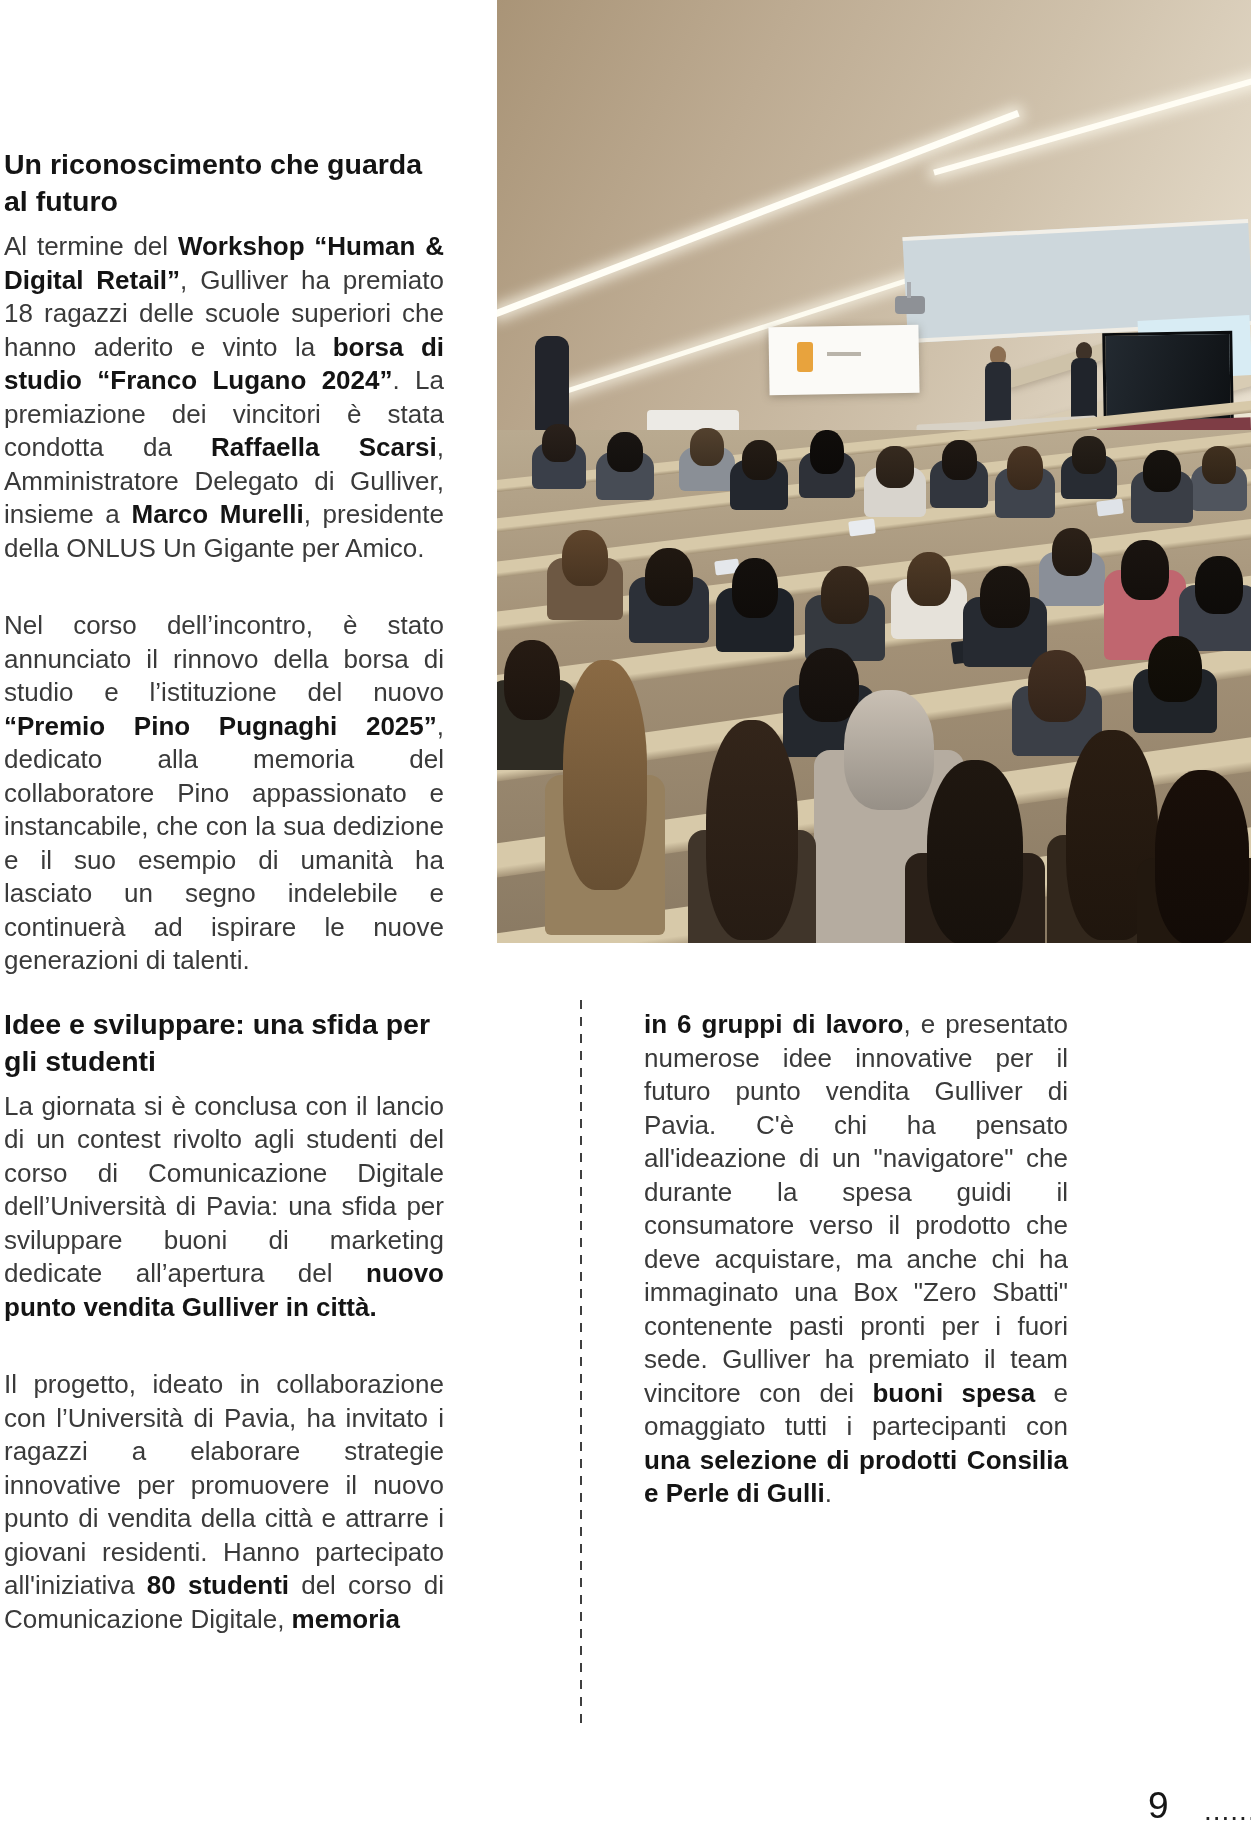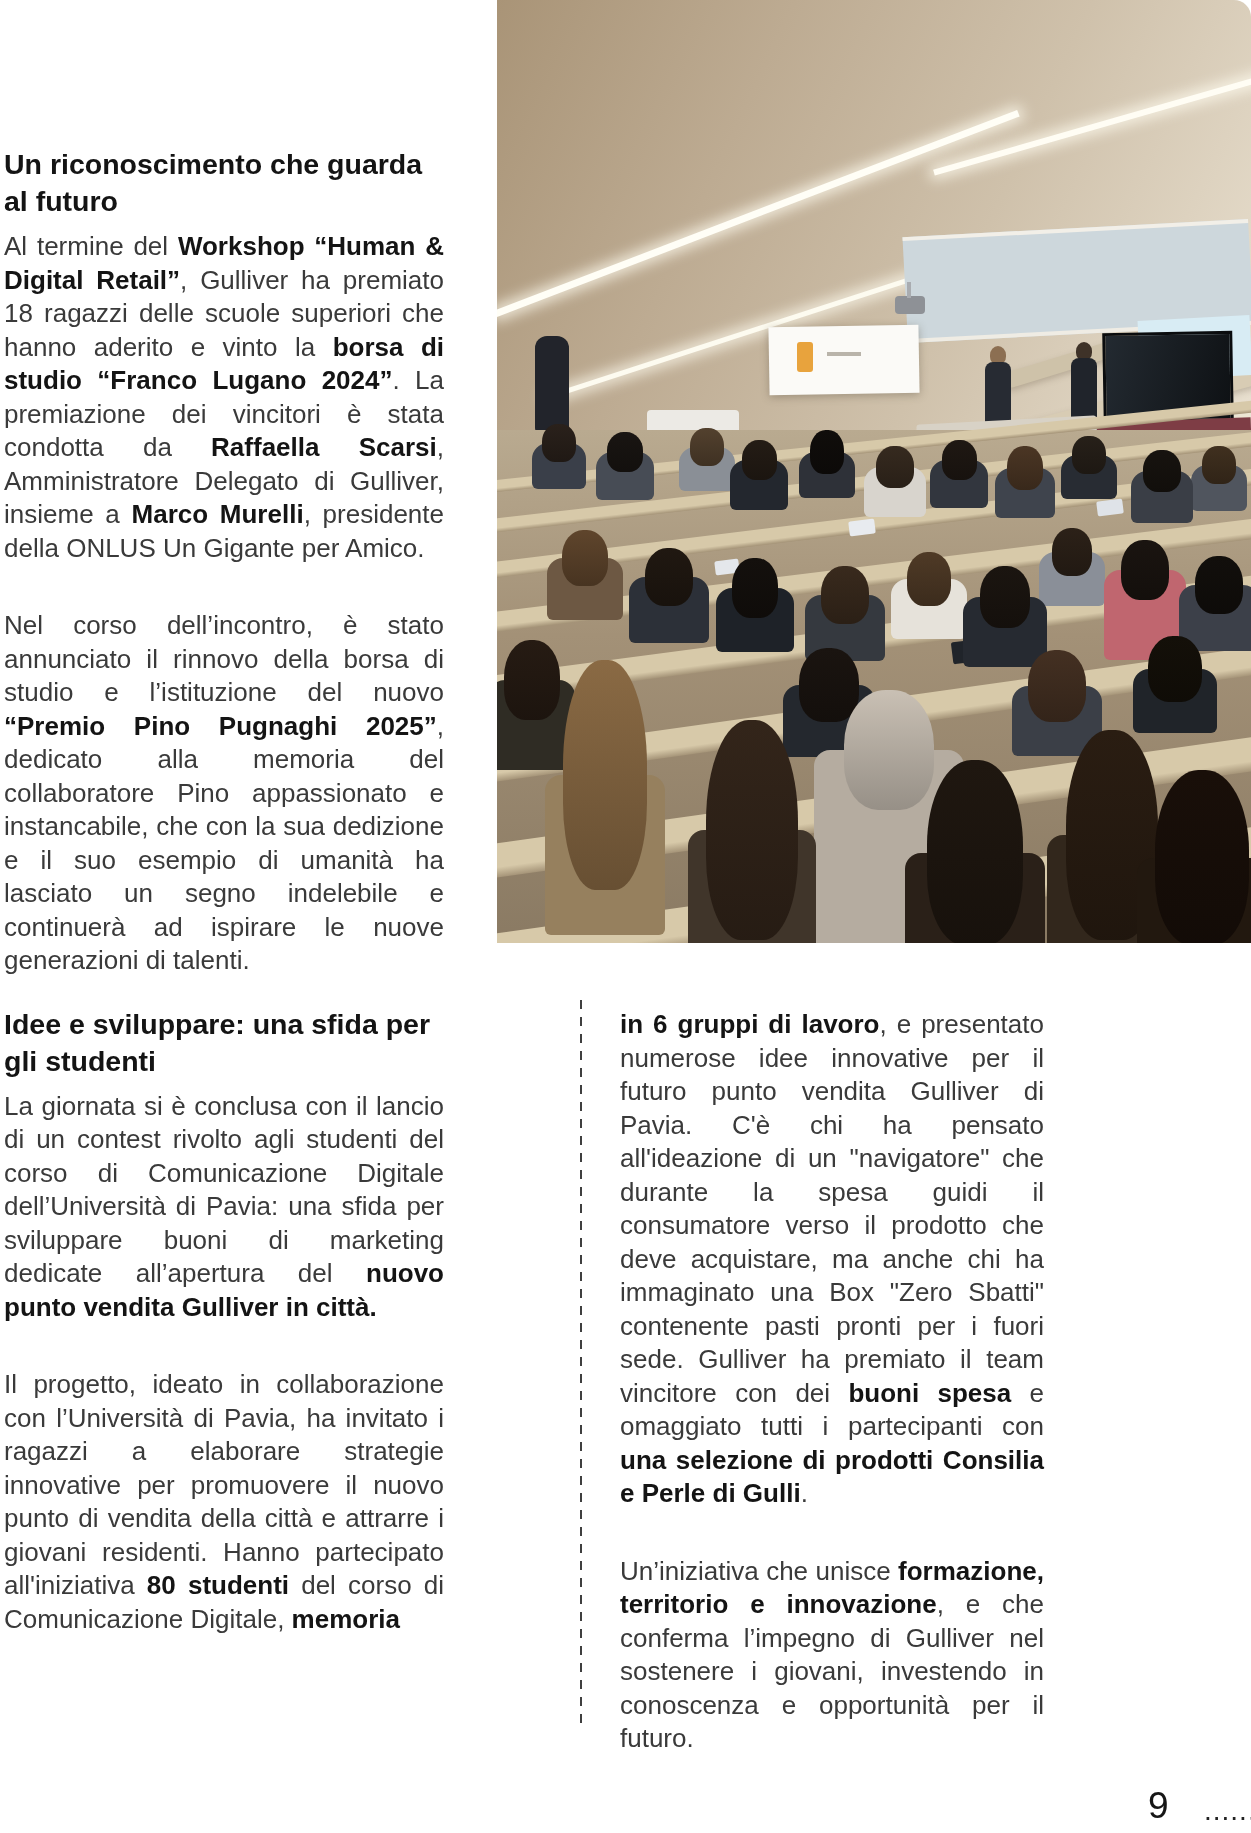--- a/index.html
+++ b/index.html
@@ -1,22 +1,22 @@
 <!DOCTYPE html>
 <html><head>
 <meta charset="utf-8">
 <style>
   html,body{margin:0;padding:0;background:#ffffff;}
   .page{position:relative;width:1251px;height:1833px;background:#ffffff;overflow:hidden;
-        font-family:"Liberation Sans",sans-serif;border-radius:17px;}
+        font-family:"Liberation Sans",sans-serif;}
 
   
   .col{position:absolute;text-align:justify;color:#3a3a3a;font-size:26px;line-height:33.5px;}
   .col-left{left:4px;top:146px;width:440px;}
-  .col-right{left:620px;top:1008px;width:424px;}
+  .col-right{left:644px;top:1008px;width:424px;}
   .p-block{margin:0 0 44px 0;}
   .p-block:last-child{margin-bottom:0;}
   .h-block{font-weight:700;color:#121212;font-size:28.5px;line-height:37px;
            margin:-16px 0 10px 0;text-align:left;}
   .h-block:first-child{margin-top:0;}
   .b{font-weight:700;color:#141414;}
 
   
   .dash-sep{position:absolute;left:580px;top:1000px;width:2px;height:724px;
             background:repeating-linear-gradient(180deg,#3f3f3f 0 9px,transparent 9px 17px);}
@@ -152,19 +152,18 @@
       <div class="p-block"><span>Nel corso dell’incontro, è stato annunciato il rinnovo della borsa di studio e l’istituzione del nuovo </span><span class="b">“Premio Pino Pugnaghi 2025”</span><span>, dedicato alla memoria del collaboratore Pino appassionato e instancabile, che con la sua dedizione e il suo esempio di umanità ha lasciato un segno indelebile e continuerà ad ispirare le nuove generazioni di talenti.</span></div>
       <div class="h-block"><span class="b">Idee e sviluppare: una sfida per gli studenti</span></div>
       <div class="p-block"><span>La giornata si è conclusa con il lancio di un contest rivolto agli studenti del corso di Comunicazione Digitale dell’Università di Pavia: una sfida per sviluppare buoni di marketing dedicate all’apertura del </span><span class="b">nuovo punto vendita Gulliver in città.</span></div>
       <div class="p-block"><span>Il progetto, ideato in collaborazione con l’Università di Pavia, ha invitato i ragazzi a elaborare strategie innovative per promuovere il nuovo punto di vendita della città e attrarre i giovani residenti. Hanno partecipato all'iniziativa </span><span class="b">80 studenti</span><span> del corso di Comunicazione Digitale, </span><span class="b">memoria</span></div>
     </div>
 
   <div class="dash-sep"></div>
 
   <div class="col col-right">
       <div class="p-block"><span class="b">in 6 gruppi di lavoro</span><span>, e presentato numerose idee innovative per il futuro punto vendita Gulliver di Pavia. C'è chi ha pensato all'ideazione di un "navigatore" che durante la spesa guidi il consumatore verso il prodotto che deve acquistare, ma anche chi ha immaginato una Box "Zero Sbatti" contenente pasti pronti per i fuori sede. Gulliver ha premiato il team vincitore con dei </span><span class="b">buoni spesa</span><span> e omaggiato tutti i partecipanti con </span><span class="b">una selezione di prodotti Consilia e Perle di Gulli</span><span>.</span></div>
-      <div class="p-block"><span>Un’iniziativa che unisce </span><span class="b">formazione, territorio e innovazione</span><span>, e che conferma l’impegno di Gulliver nel sostenere i giovani, investendo in conoscenza e opportunità per il futuro.</span></div>
     </div>
 
   <div class="pageno">9</div>
   <div class="dots">..........</div>
 
 </div>
 
 </body></html>

